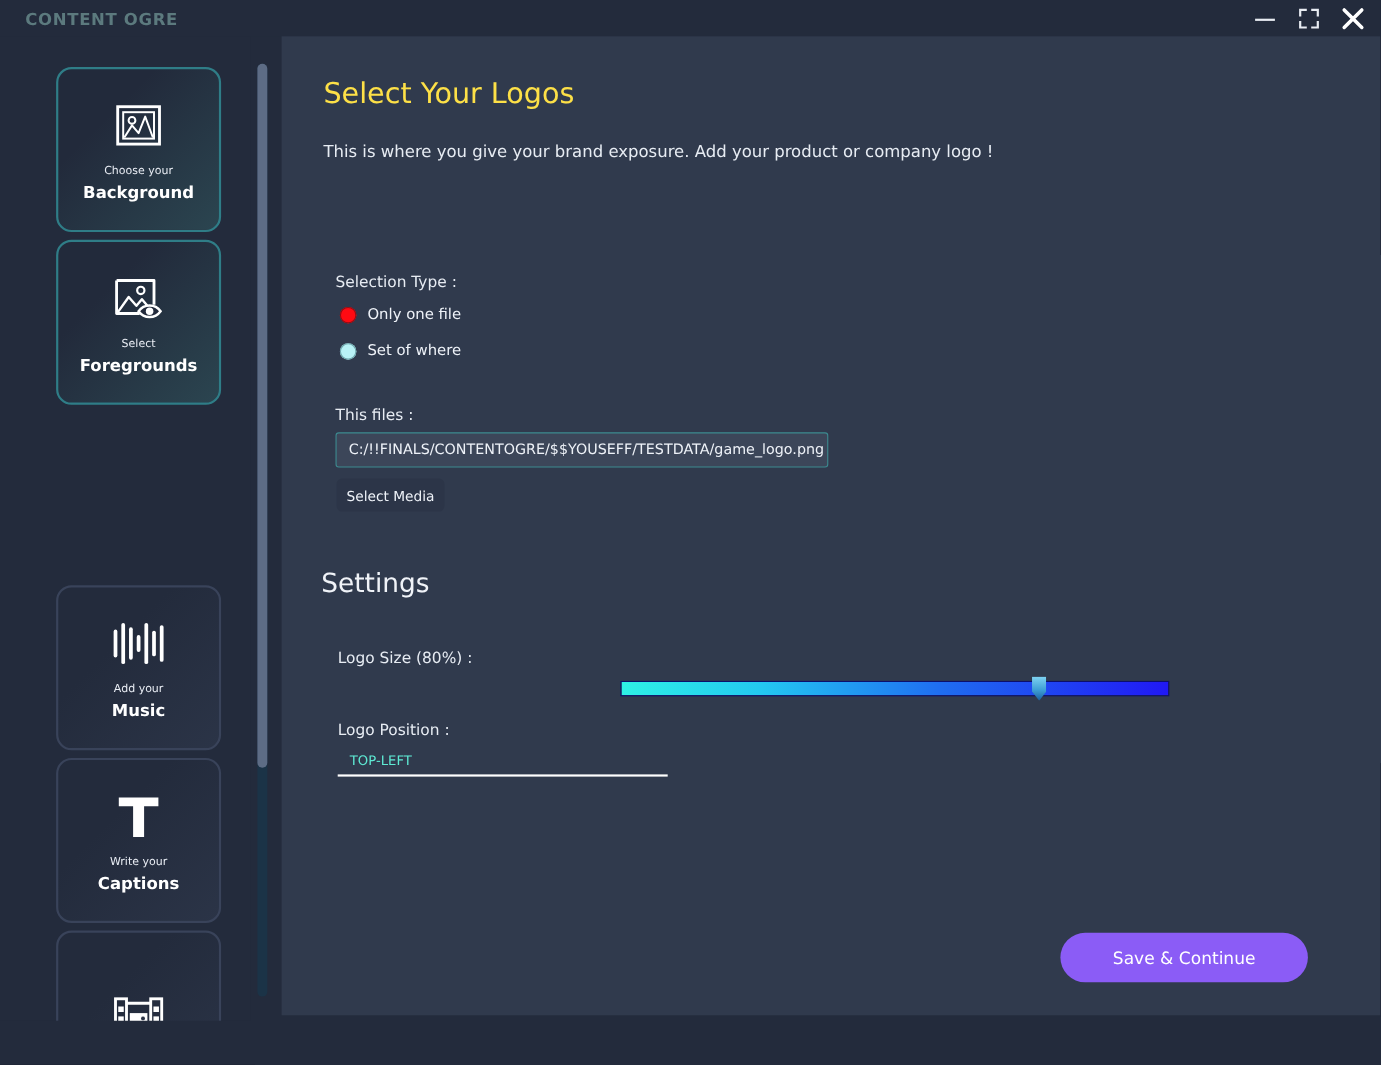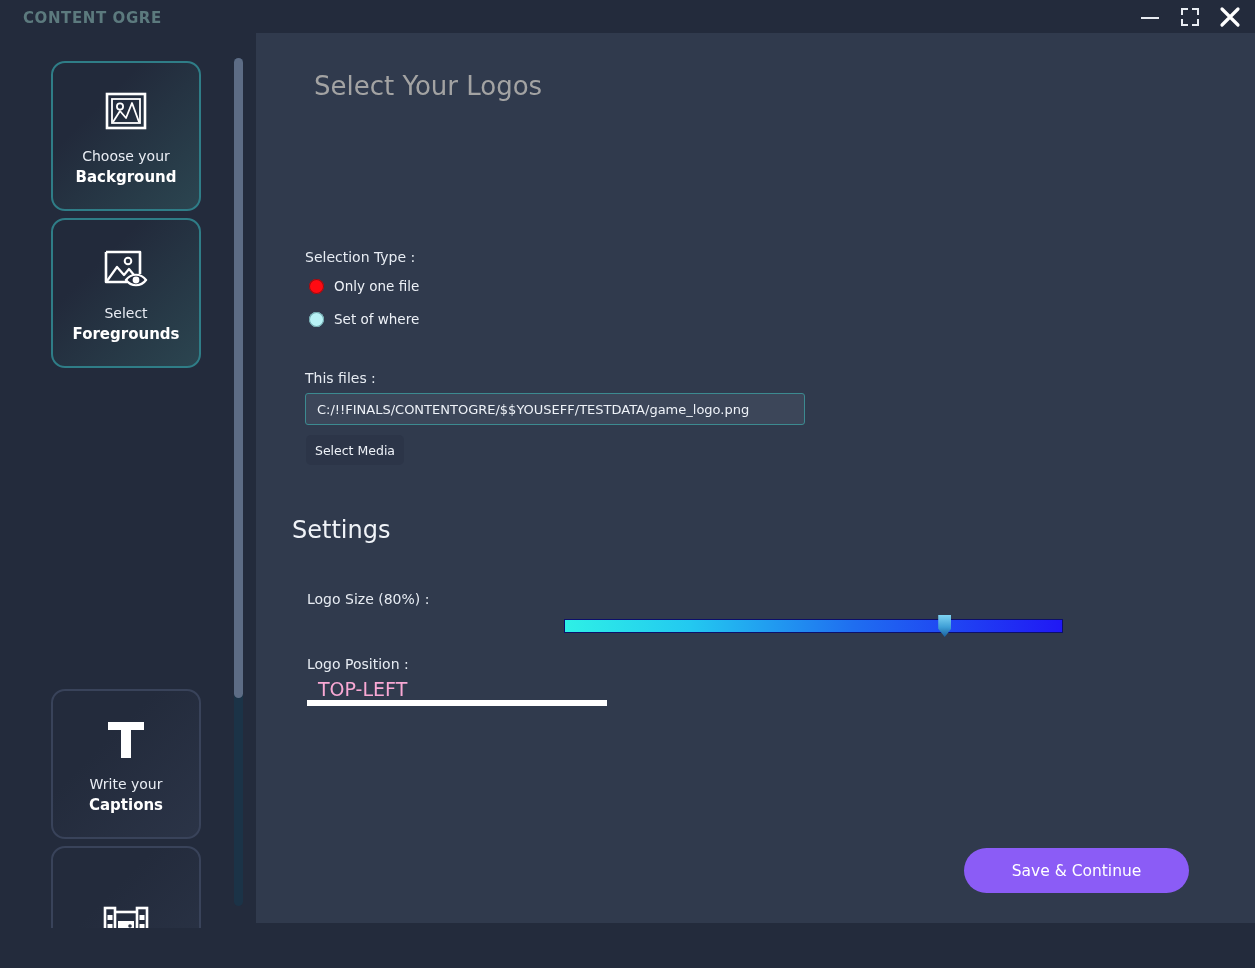--- a/index.html
+++ b/index.html
@@ -56,42 +56,42 @@
   .card.teal { border-color: #2f7d87; }
   .card.active { border-color: #d01b28; border-width: 3px; }
   .card.plain {
     background: linear-gradient(135deg, #232b3c 35%, #2b3447 100%);
     border-color: #39435a;
   }
   .card-icon {
     height: 56px; display: flex; align-items: center; justify-content: center;
     margin-bottom: 7px;
   }
-  .card-l1 { font-size: 14px; color: #e9edf4; line-height: 1.45; }
+  .card-l1 { font-size: 10px; color: #e9edf4; line-height: 1.45; }
   .card-l2 { font-size: 15px; font-weight: bold; color: #ffffff; line-height: 1.5; }
 
   
   .scroll-track {
     position: absolute; left: 234px; top: 58px; width: 9px; height: 848px;
     background: #1b3347; border-radius: 5px;
   }
   .scroll-thumb {
     position: absolute; left: 0; top: 0; width: 9px; height: 640px;
     background: #5d6c85; border-radius: 5px; cursor: pointer;
   }
 
   
   .main {
     position: absolute; left: 256px; top: 33px;
     width: 999px; height: 890px;
     background: #303a4d;
   }
   .page-title {
     position: absolute; left: 38px; top: 38px;
-    font-size: 26px; color: #a3a3a3; font-weight: normal; margin-left: 20px;
+    font-size: 26px; color: #fde047; font-weight: normal;
   }
   .page-sub {
     position: absolute; left: 38px; top: 96px;
     font-size: 15px; color: #e7ecf3;
   }
 
   .lbl { font-size: 14px; color: #e7ecf3; }
 
   .sel-type-label { position: absolute; left: 49px; top: 216px; }
   .radio-row {
@@ -103,21 +103,21 @@
   .radio-dot {
     width: 15px; height: 15px; border-radius: 50%;
     background: #ff0a12; box-shadow: 0 0 0 1px #8e1016 inset;
   }
   .radio-dot.off { background: #b8f2f6; box-shadow: 0 0 0 1px #6fa7ad inset; }
   .radio-lbl { font-size: 13.5px; color: #eef2f8; }
 
   .logo-files-label { position: absolute; left: 49px; top: 337px; }
   .path-field {
     position: absolute; left: 49px; top: 360px;
-    width: 500px; height: 32px;
+    width: 448px; height: 32px;
     background: #3c4659; border: 1px solid #3c8a90; border-radius: 3px;
     color: #eef2f8; font-size: 13px;
     display: flex; align-items: center; padding-left: 11px;
     font-family: "DejaVu Sans", sans-serif;
     cursor: text;
     white-space: nowrap; overflow: hidden;
   }
   .select-media {
     position: absolute; left: 50px; top: 402px;
     width: 98px; height: 30px;
@@ -145,22 +145,22 @@
   .slider-handle {
     position: absolute; top: 0px; width: 13px; height: 22px;
     background: linear-gradient(180deg, #7fd3f2 0%, #3e9fd6 55%, #1a5f9e 100%);
     clip-path: polygon(0 0, 100% 0, 100% 62%, 50% 100%, 0 62%);
     cursor: pointer;
   }
   .pos-label { position: absolute; left: 51px; top: 623px; }
   .pos-select {
     position: absolute; left: 51px; top: 645px;
     width: 300px; height: 28px;
-    border-bottom: 6px solid #ffffff;
-    color: #f9a8d4; font-size: 19px;
+    border-bottom: 2px solid #ffffff;
+    color: #5eead4; font-size: 12px;
     display: flex; align-items: center; padding-left: 11px;
     cursor: pointer;
   }
 
   .save-btn {
     position: absolute; left: 708px; top: 815px;
     width: 225px; height: 45px;
     background: #8b5cf6; border: none; border-radius: 23px;
     color: #ffffff; font-size: 15.5px;
     display: flex; align-items: center; justify-content: center;
@@ -229,20 +229,37 @@
           <path d="M6 36 L16 22 L23 30 L28 24 L33 30" fill="none" stroke="#fff" stroke-width="2.2" stroke-linejoin="round"></path>
           <path d="M25 35 C30 28 40 28 45 35 C40 42 30 42 25 35 Z" fill="#232b3c" stroke="#fff" stroke-width="2.2"></path>
           <circle cx="35" cy="35" r="3.4" fill="#fff"></circle>
         </svg>
       </div>
       <div class="card-l1">Select</div>
       <div class="card-l2">Foregrounds</div>
     </div>
 
 
+    <div class="card plain" style="top:499px">
+      <div class="card-icon">
+        <svg width="52" height="44" viewBox="0 0 52 44">
+          <g stroke="#fff" stroke-width="3.4" stroke-linecap="round">
+            <line x1="5" y1="11" x2="5" y2="33"></line>
+            <line x1="12" y1="5" x2="12" y2="39"></line>
+            <line x1="19" y1="9" x2="19" y2="35"></line>
+            <line x1="26" y1="16" x2="26" y2="28"></line>
+            <line x1="33" y1="5" x2="33" y2="39"></line>
+            <line x1="40" y1="12" x2="40" y2="32"></line>
+            <line x1="47" y1="7" x2="47" y2="37"></line>
+          </g>
+        </svg>
+      </div>
+      <div class="card-l1">Add your</div>
+      <div class="card-l2">Music</div>
+    </div>
 
     <div class="card plain" style="top:656px">
       <div class="card-icon">
         <svg width="50" height="46" viewBox="0 0 50 46">
           <path d="M7 6 H43 V14 H30 V42 H20 V14 H7 Z" fill="#fff"></path>
         </svg>
       </div>
       <div class="card-l1">Write your</div>
       <div class="card-l2">Captions</div>
     </div>
@@ -271,20 +288,21 @@
     </div>
   </div>
 
   <div class="scroll-track">
     <div class="scroll-thumb"></div>
   </div>
 
   <div class="main">
 
     <div class="page-title">Select Your Logos</div>
+    <div class="page-sub">This is where you give your brand exposure. Add your product or company logo !</div>
 
     <div class="lbl sel-type-label">Selection Type :</div>
 
     <div class="radio-row r1">
       <div class="radio-dot"></div>
       <div class="radio-lbl">Only one file</div>
     </div>
     <div class="radio-row r2">
       <div class="radio-dot off"></div>
       <div class="radio-lbl">Set of where</div>

